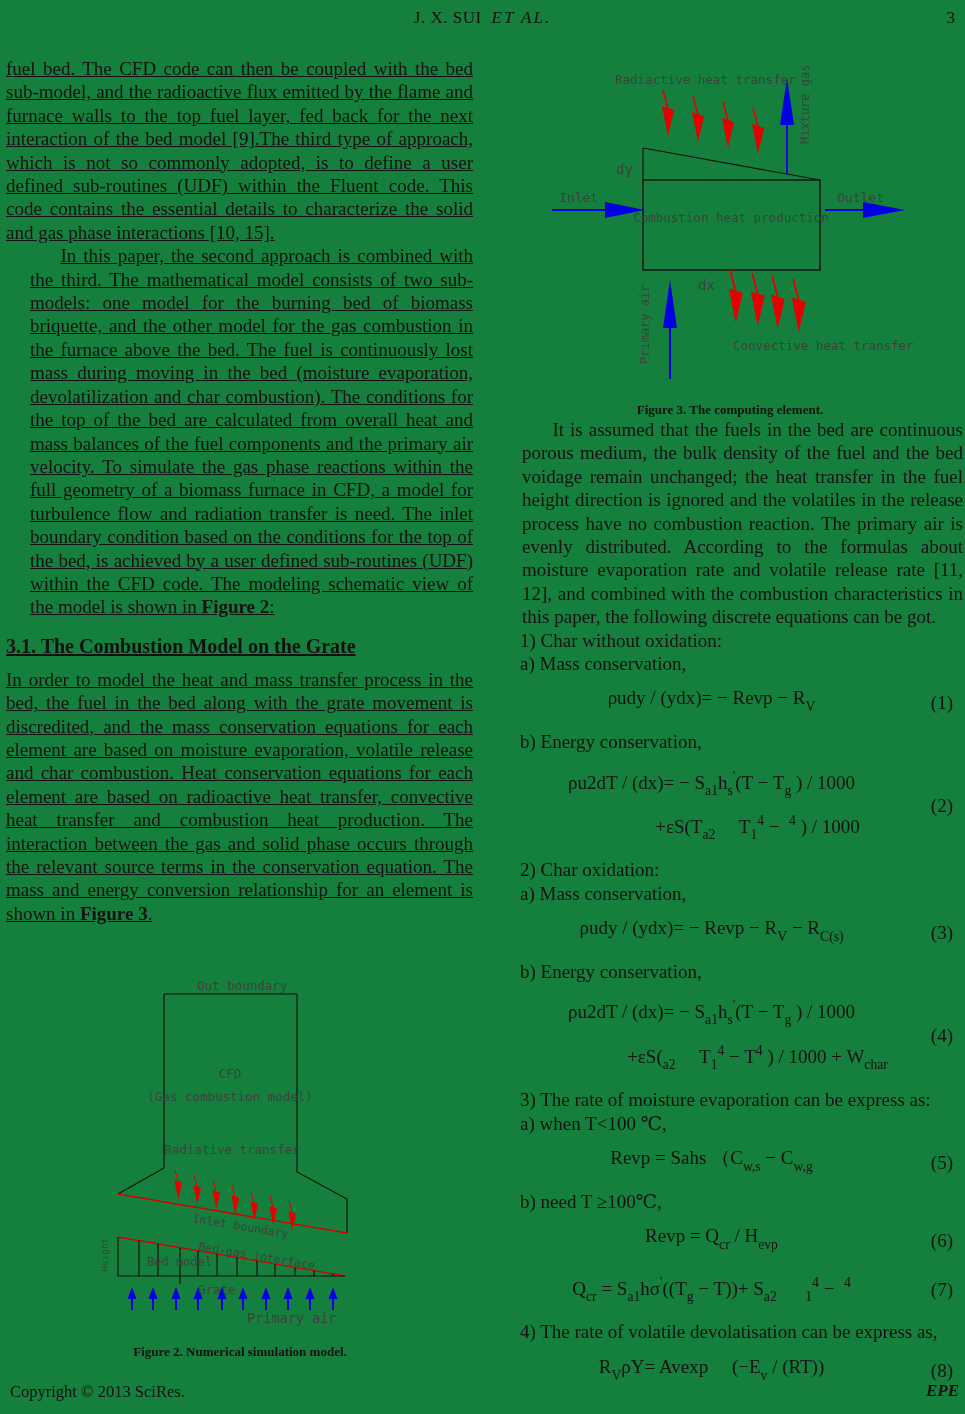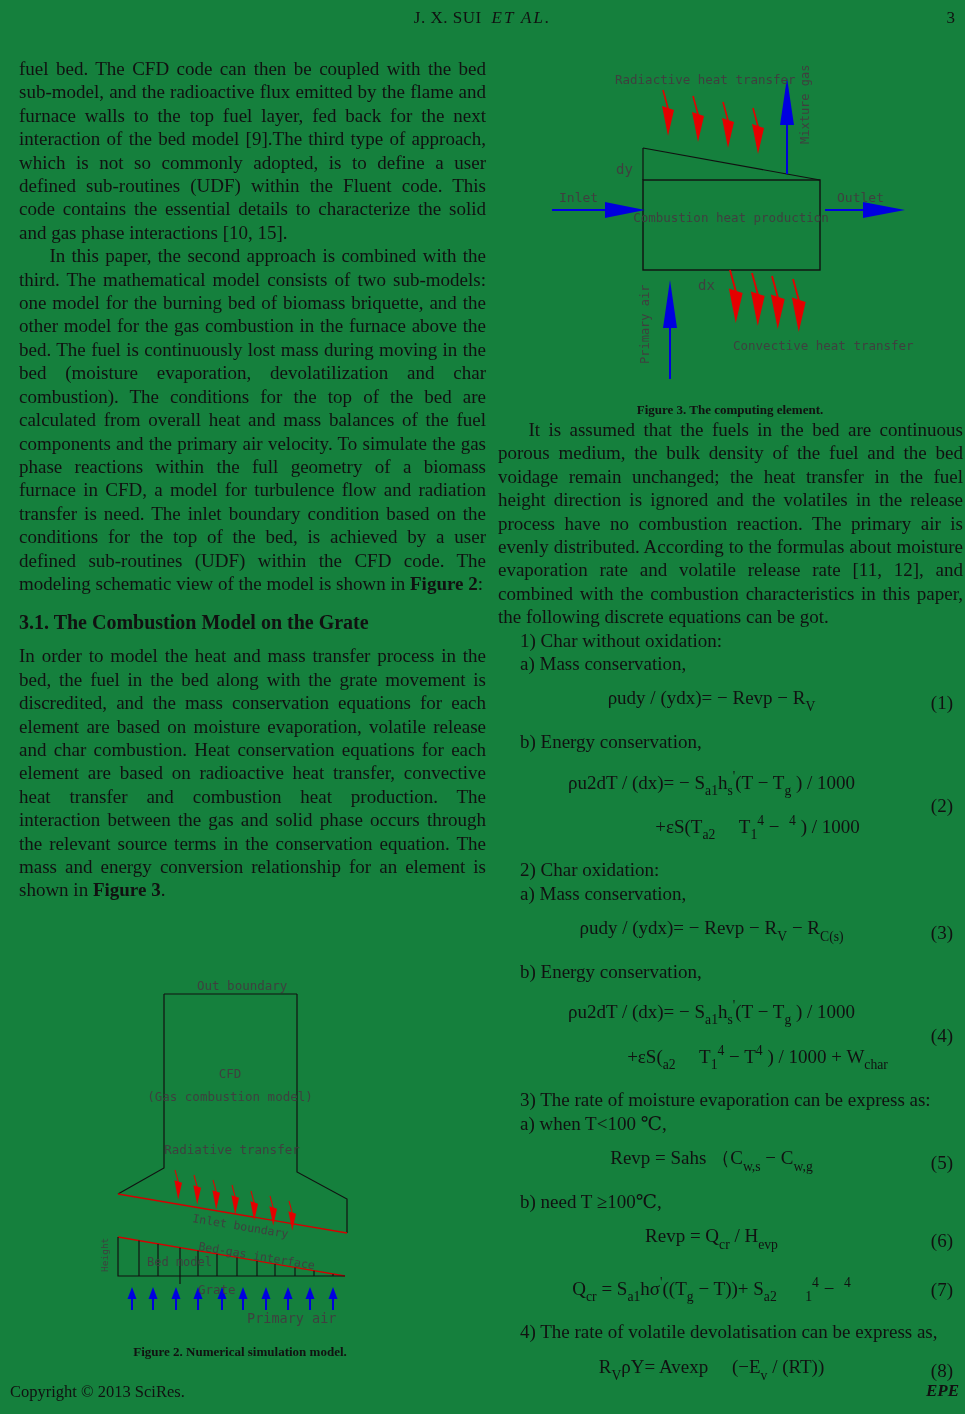--- a/index.html
+++ b/index.html
@@ -6,24 +6,24 @@
   #page{position:relative;width:965px;height:1414px;background:#15803d;overflow:hidden;
         font-family:"Liberation Serif","DejaVu Serif",serif;color:#111;}
   
   .hdr{position:absolute;top:8px;left:0;width:100%;text-align:center;font-size:17px;letter-spacing:.5px;}
   .hdr i{margin-left:10px;letter-spacing:2px;}
   .pageno{position:absolute;top:8px;right:10px;font-size:17px;}
   .ftr-l{position:absolute;top:1382px;left:10px;font-size:16.5px;}
   .ftr-r{position:absolute;top:1381px;right:6px;font-size:17px;font-weight:bold;font-style:italic;}
   
   .col{position:absolute;font-size:19px;line-height:23.4px;text-align:justify;}
-  #lc-text{left:19px;top:57px;width:467px;}
+  #lc-text{left:6px;top:57px;width:467px;text-decoration:underline;}
   #rc-text{left:498px;top:418px;width:465px;}
   p.body{margin:0;}
-  p.ind{text-indent:1.6em;}
+  p.ind{text-indent:1.6em;margin-left:24px;}
   h3.sec{font-size:20px;margin:14px 0 9px 0;line-height:26px;text-align:left;}
   .line{text-align:left;text-indent:22px;line-height:23.4px;}
   
   .eq{display:flex;align-items:center;margin:8px 10px;}
   .eq-body{flex:1;text-align:center;}
   .eq-line{line-height:30px;white-space:nowrap;}
   .eq-line span,.eq-line sub,.eq-line sup{white-space:pre;}
   .eq-line.l2{transform:translateX(46px);}
   .eq sub{font-size:0.72em;vertical-align:-0.5em;}
   .eq sup{font-size:0.72em;vertical-align:0.55em;}

